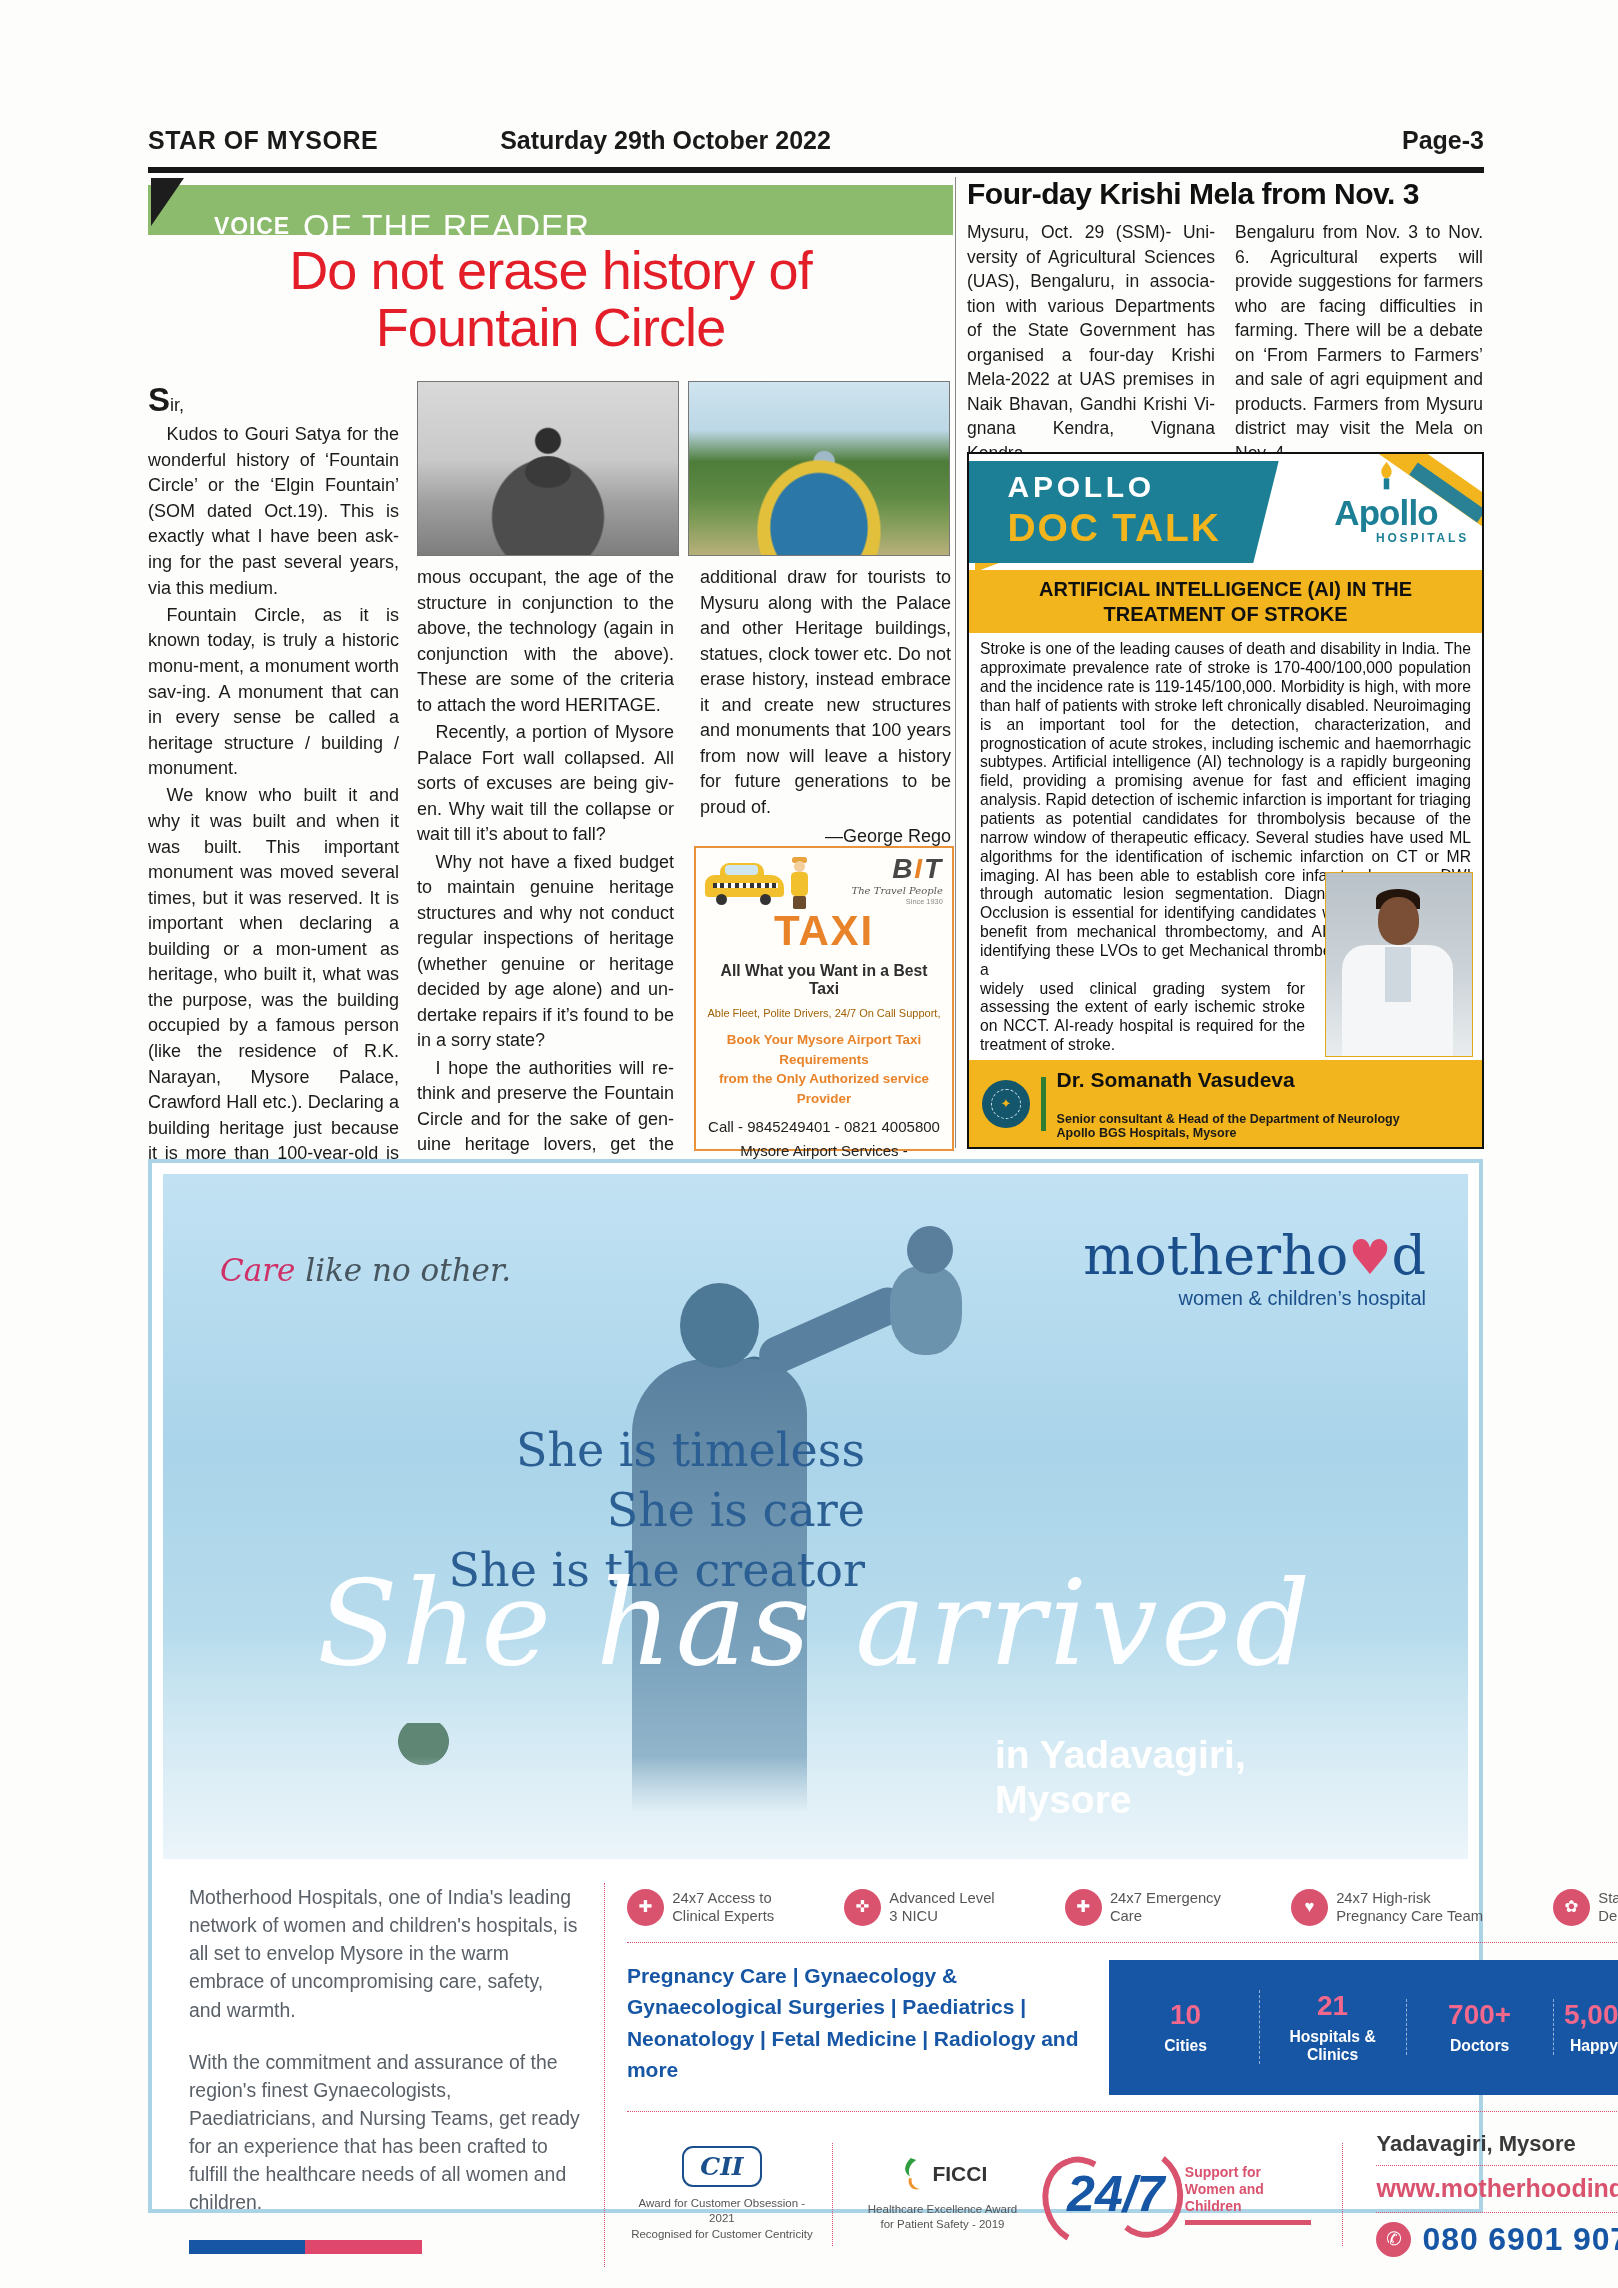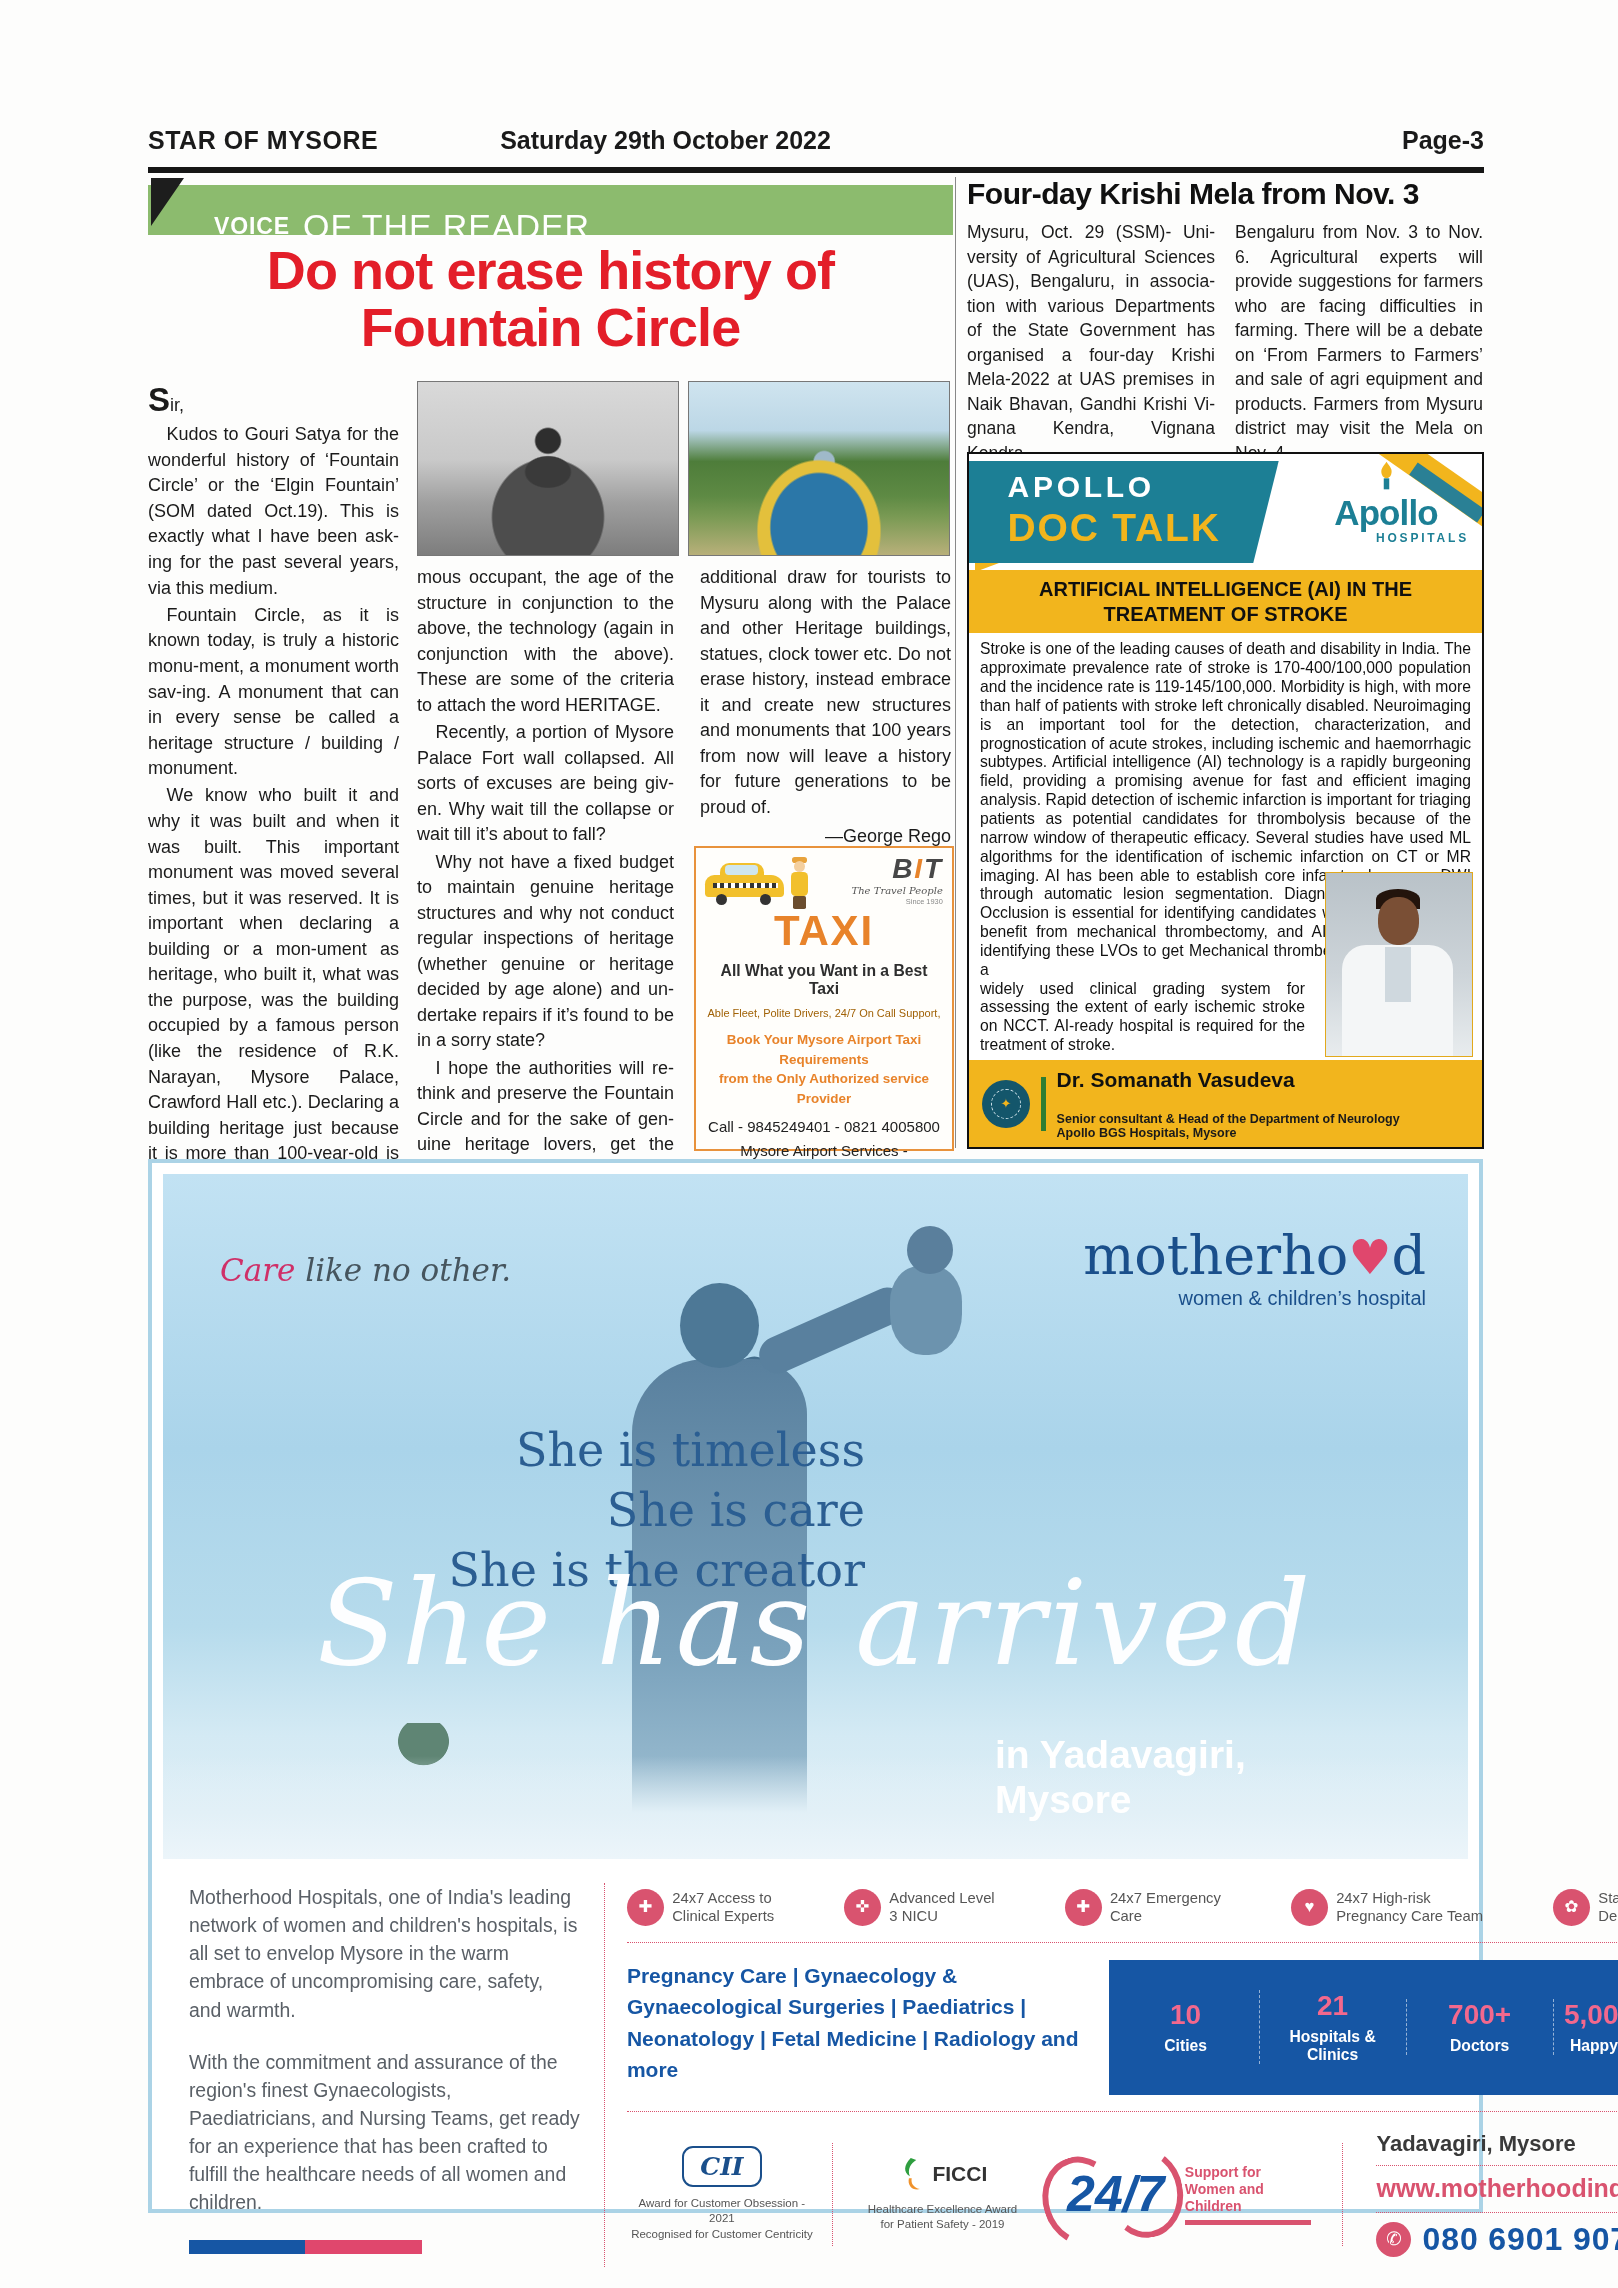--- a/index.html
+++ b/index.html
@@ -12,21 +12,21 @@
   .page-no{font-size:25px;font-weight:bold;margin-left:auto;}
   .header-rule{position:absolute;left:148px;top:167px;width:1336px;height:5.5px;background:#161616;}
 
   
   .left-region{position:absolute;left:148px;top:185px;width:805px;height:965px;}
   .voice-banner{position:relative;width:805px;height:50px;background:#8cbb6e;}
   .voice-banner .corner-tri{position:absolute;left:2.8px;top:-7.4px;width:0;height:0;border-top:48px solid #1d1d1d;border-right:33px solid transparent;}
   .voice-banner .txt{position:absolute;left:66px;top:16px;height:50px;display:flex;align-items:center;gap:13px;color:#fff;}
   .voice-bold{font-size:23px;font-weight:800;letter-spacing:0.9px;}
   .voice-rest{font-size:34px;font-weight:300;letter-spacing:0.9px;}
-  .voice-headline{position:absolute;left:0;top:57px;width:100%;text-align:center;color:#e31e29;font-weight:bold;font-size:54px;line-height:1.06;letter-spacing:-0.9px;}
+  .voice-headline{position:absolute;left:0;top:57px;width:100%;text-align:center;color:#e31e29;font-weight:normal;font-size:54px;line-height:1.06;letter-spacing:-0.9px;}
   .letter-photos{position:absolute;left:269px;top:196px;width:533px;height:175px;display:flex;gap:9.2px;}
   .photo{flex:1;border:0.9px solid #777;}
   .photo-old{background:
     radial-gradient(circle at 50% 34%, #2e2e2e 0 7%, transparent 8%),
     radial-gradient(ellipse at 50% 52%, #3a3a3a 0 12%, transparent 13%),
     radial-gradient(ellipse at 50% 78%, #4d4d4d 0 30%, transparent 31%),
     linear-gradient(180deg,#d9d9d9 0%,#c9c9c9 45%,#9f9f9f 70%,#7d7d7d 100%);}
   .photo-new{background:
     radial-gradient(ellipse at 50% 84%, #2b77a8 0 26%, transparent 27%),
     radial-gradient(ellipse at 50% 86%, #e3c03c 0 33%, transparent 34%),

